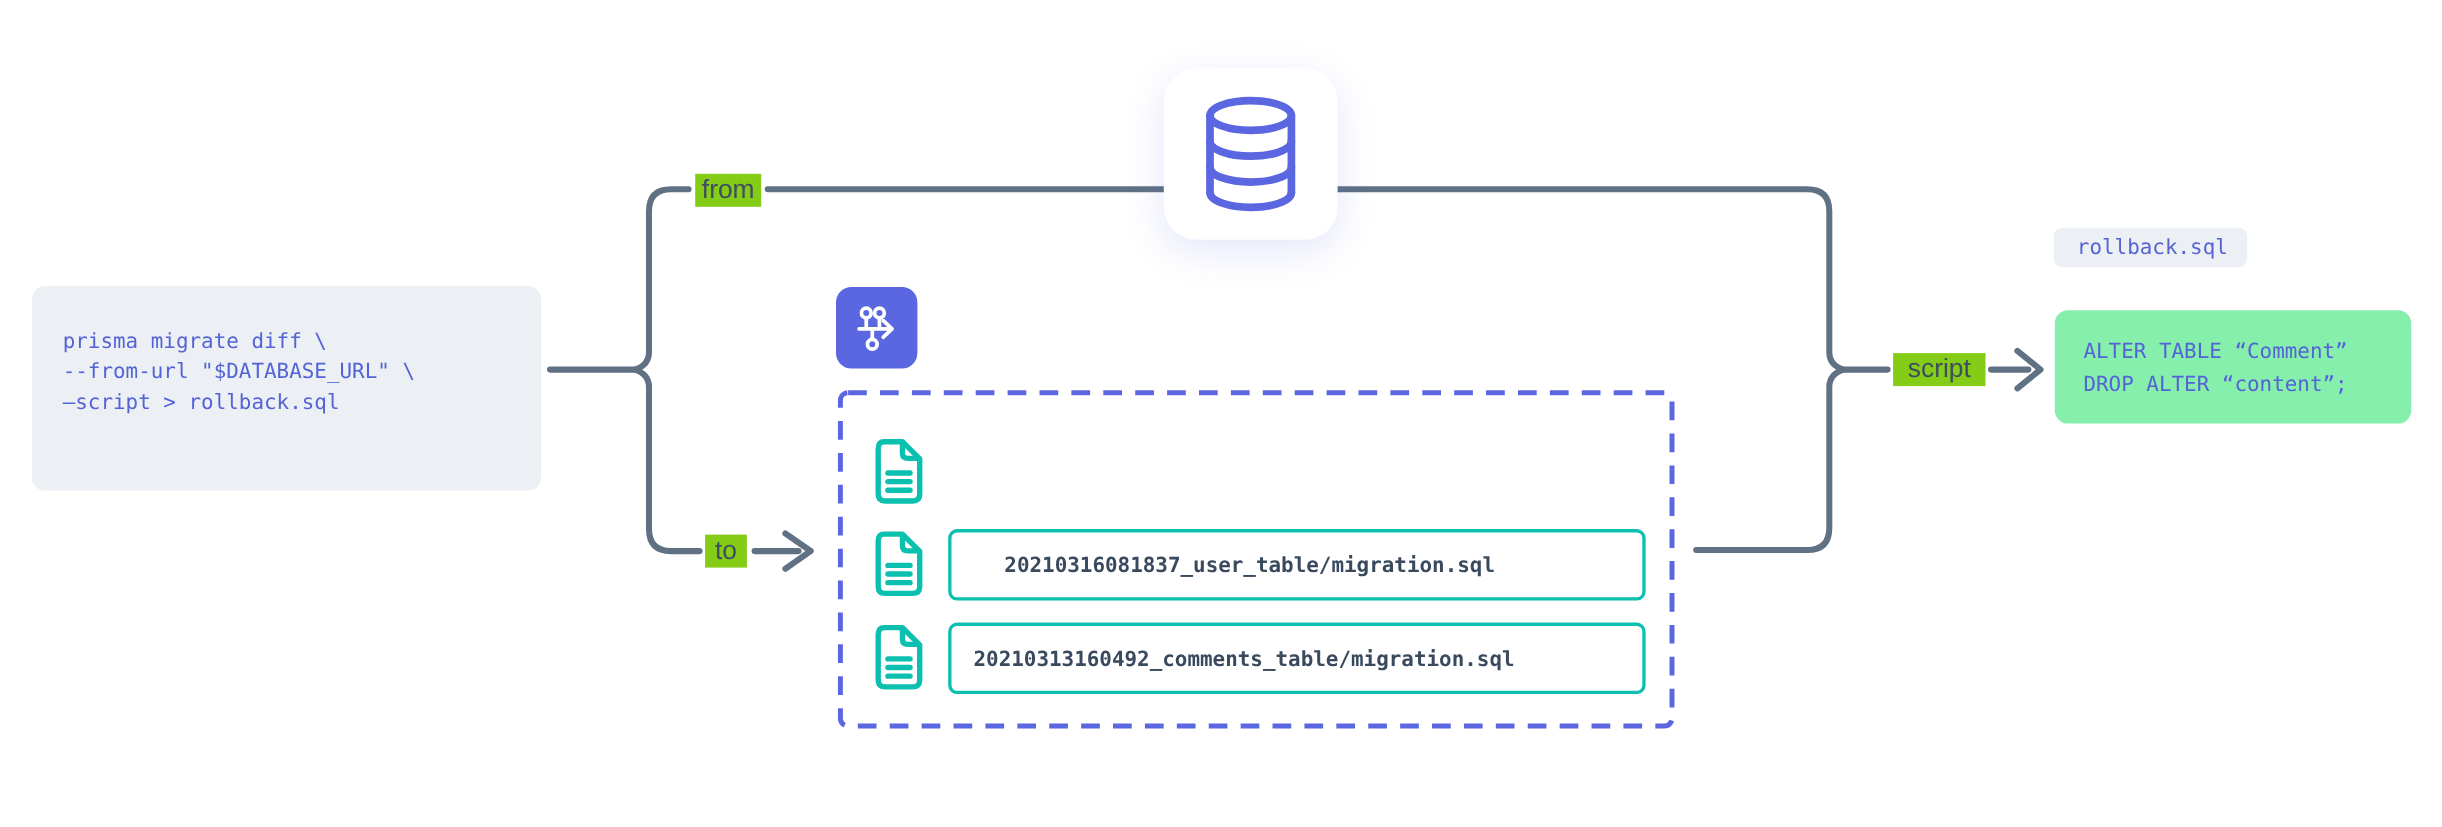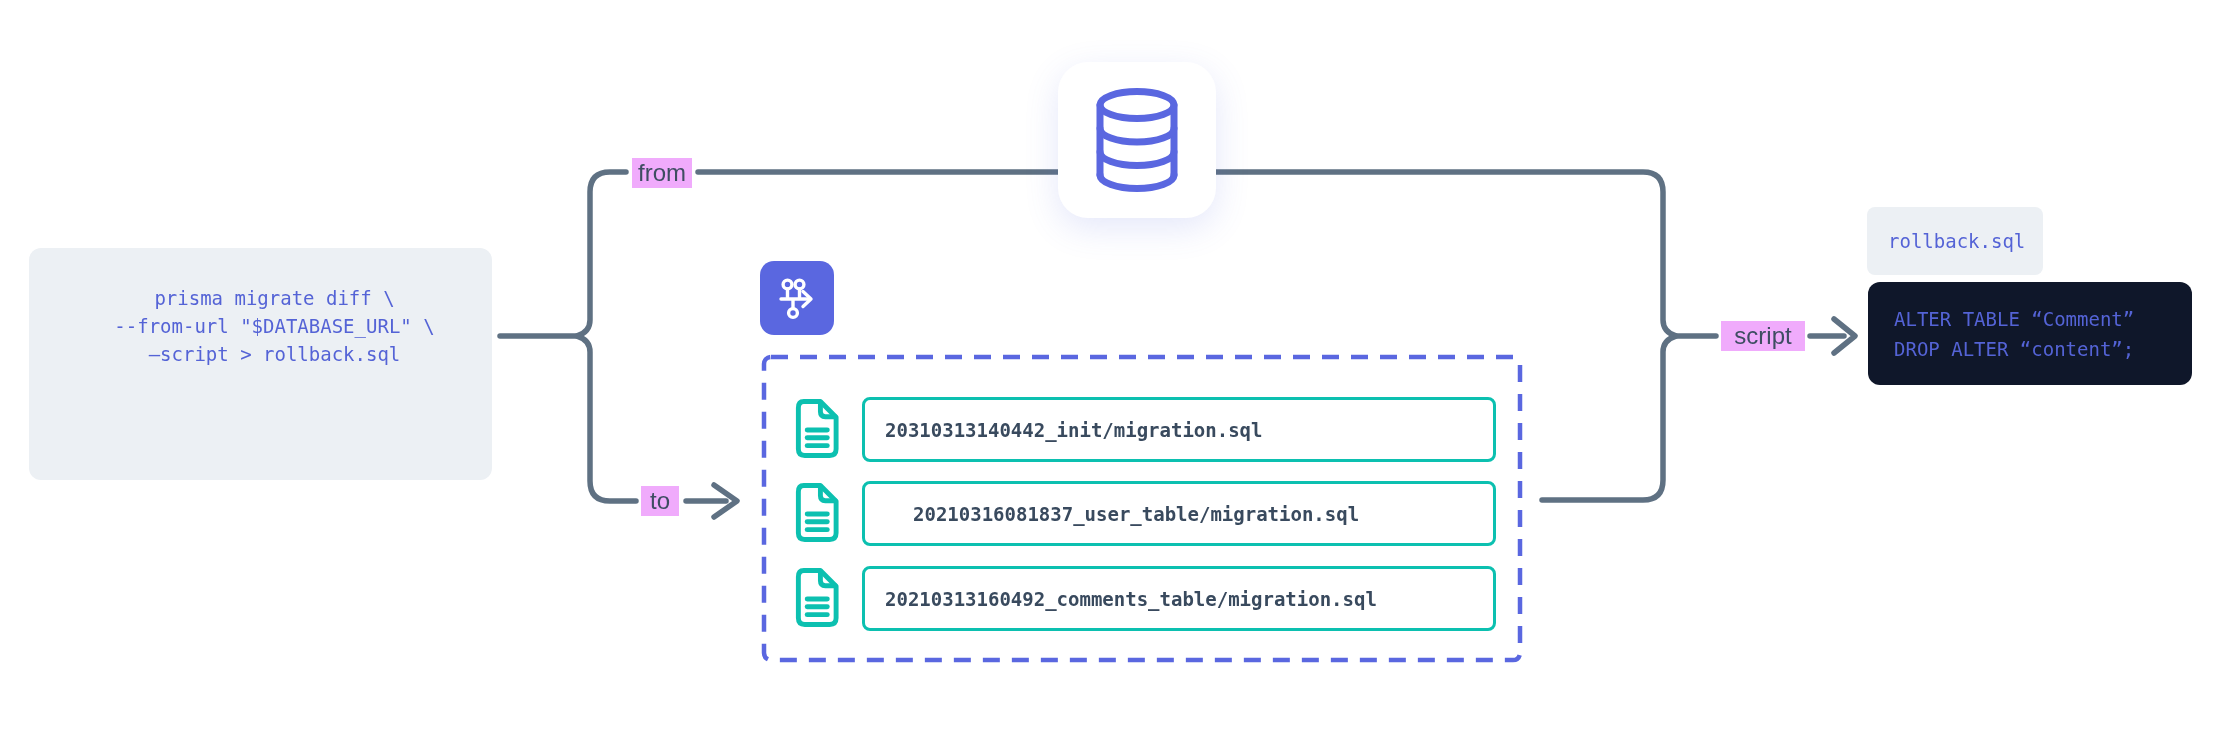--- a/index.html
+++ b/index.html
@@ -39,21 +39,21 @@
     color: #5463D6;
     white-space: pre;
   }
 
   
   .line-label {
     color: #3E4D62;
     font-size: 24px;
     font-weight: 500;
     text-align: center;
-    background: #f0abfc;
+    background: #84cc16;
     line-height: 30px;
   }
 
   
   .db-halo {
     left: 1058px; top: 62px;
     width: 158px; height: 156px;
     background: #ffffff;
     border-radius: 30px;
     box-shadow: 0 10px 34px rgba(90,103,224,0.16);
@@ -100,38 +100,38 @@
     font-family: "DejaVu Sans Mono", monospace;
     font-weight: 700;
     font-size: 19px;
     color: #394A5E;
     white-space: pre;
   }
 
   
   .chip {
     left: 1867px; top: 207px;
-    width: 176px; height: 68px;
+    width: 176px; height: 36px;
     box-sizing: border-box;
     background: #ECF0F4;
     border-radius: 8px;
     display: flex;
     align-items: center;
     padding-left: 21px;
   }
   .chip .chip-text {
     font-family: "DejaVu Sans Mono", monospace;
     font-size: 19px;
     color: #5463D6;
   }
   .sql-panel {
     left: 1868px; top: 282px;
     width: 324px; height: 103px;
     box-sizing: border-box;
-    background: #0f172a;
+    background: #86efac;
     border-radius: 12px;
     padding: 22px 0 0 26px;
   }
   .sql-line {
     font-family: "DejaVu Sans Mono", monospace;
     font-size: 19px;
     line-height: 30px;
     color: #5463D6;
     white-space: pre;
   }
@@ -153,21 +153,21 @@
       <path d="M 1676 336 L 1716 336"></path>
 
       <path d="M 1810 336 L 1844 336 M 1834 319 L 1855 336 L 1834 353"></path>
 
       <path d="M 686 501 L 726 501 M 714 485 L 737 501 L 714 517"></path>
     </g>
 
     <rect x="764" y="357" width="756" height="303" rx="7" fill="none" stroke="#5A67E0" stroke-width="4.5" stroke-dasharray="17 12"></rect>
   </svg>
 
-  <div class="abs code-panel" style="left:29px; top:248px; width:463px; height:232px;text-align:center;">
+  <div class="abs code-panel" style="left:29px; top:260px; width:463px; height:186px;">
     <div class="code-lines">
       <div class="code-line">prisma migrate diff \</div>
       <div class="code-line">--from-url "$DATABASE_URL" \</div>
       <div class="code-line">–script &gt; rollback.sql</div>
     </div>
   </div>
 
   <div class="abs line-label" style="left:632px; top:158px; width:60px;">from</div>
   <div class="abs line-label" style="left:641px; top:486px; width:38px;">to</div>
   <div class="abs line-label" style="left:1721px; top:321px; width:84px;">script</div>
@@ -204,23 +204,20 @@
     <svg width="49" height="62" viewBox="0 0 50 63" xmlns="http://www.w3.org/2000/svg">
       <g stroke="#0CC0B0" stroke-width="5" fill="none" stroke-linecap="round" stroke-linejoin="round">
         <path d="M 12 3.5 L 29 3.5 L 45 19.5 L 45 52 Q 45 58.5 38.5 58.5 L 13 58.5 Q 6.5 58.5 6.5 52 L 6.5 10 Q 6.5 3.5 12 3.5 Z"></path>
         <path d="M 29 4.5 L 29 14 Q 29 19 34 19 L 44 19"></path>
         <path d="M 15.5 32.5 L 36 32.5"></path>
         <path d="M 15.5 40.5 L 36 40.5"></path>
         <path d="M 15.5 48.5 L 36 48.5"></path>
       </g>
     </svg>
   </div>
-  <div class="abs mig-row-box" style="top:397px;">
-    <span class="fname">20310313140442_init/migration.sql</span>
-  </div>
 
   <div class="abs file-icon-wrap" style="left:792px; top:482px;">
     <svg width="49" height="62" viewBox="0 0 50 63" xmlns="http://www.w3.org/2000/svg">
       <g stroke="#0CC0B0" stroke-width="5" fill="none" stroke-linecap="round" stroke-linejoin="round">
         <path d="M 12 3.5 L 29 3.5 L 45 19.5 L 45 52 Q 45 58.5 38.5 58.5 L 13 58.5 Q 6.5 58.5 6.5 52 L 6.5 10 Q 6.5 3.5 12 3.5 Z"></path>
         <path d="M 29 4.5 L 29 14 Q 29 19 34 19 L 44 19"></path>
         <path d="M 15.5 32.5 L 36 32.5"></path>
         <path d="M 15.5 40.5 L 36 40.5"></path>
         <path d="M 15.5 48.5 L 36 48.5"></path>
       </g>

